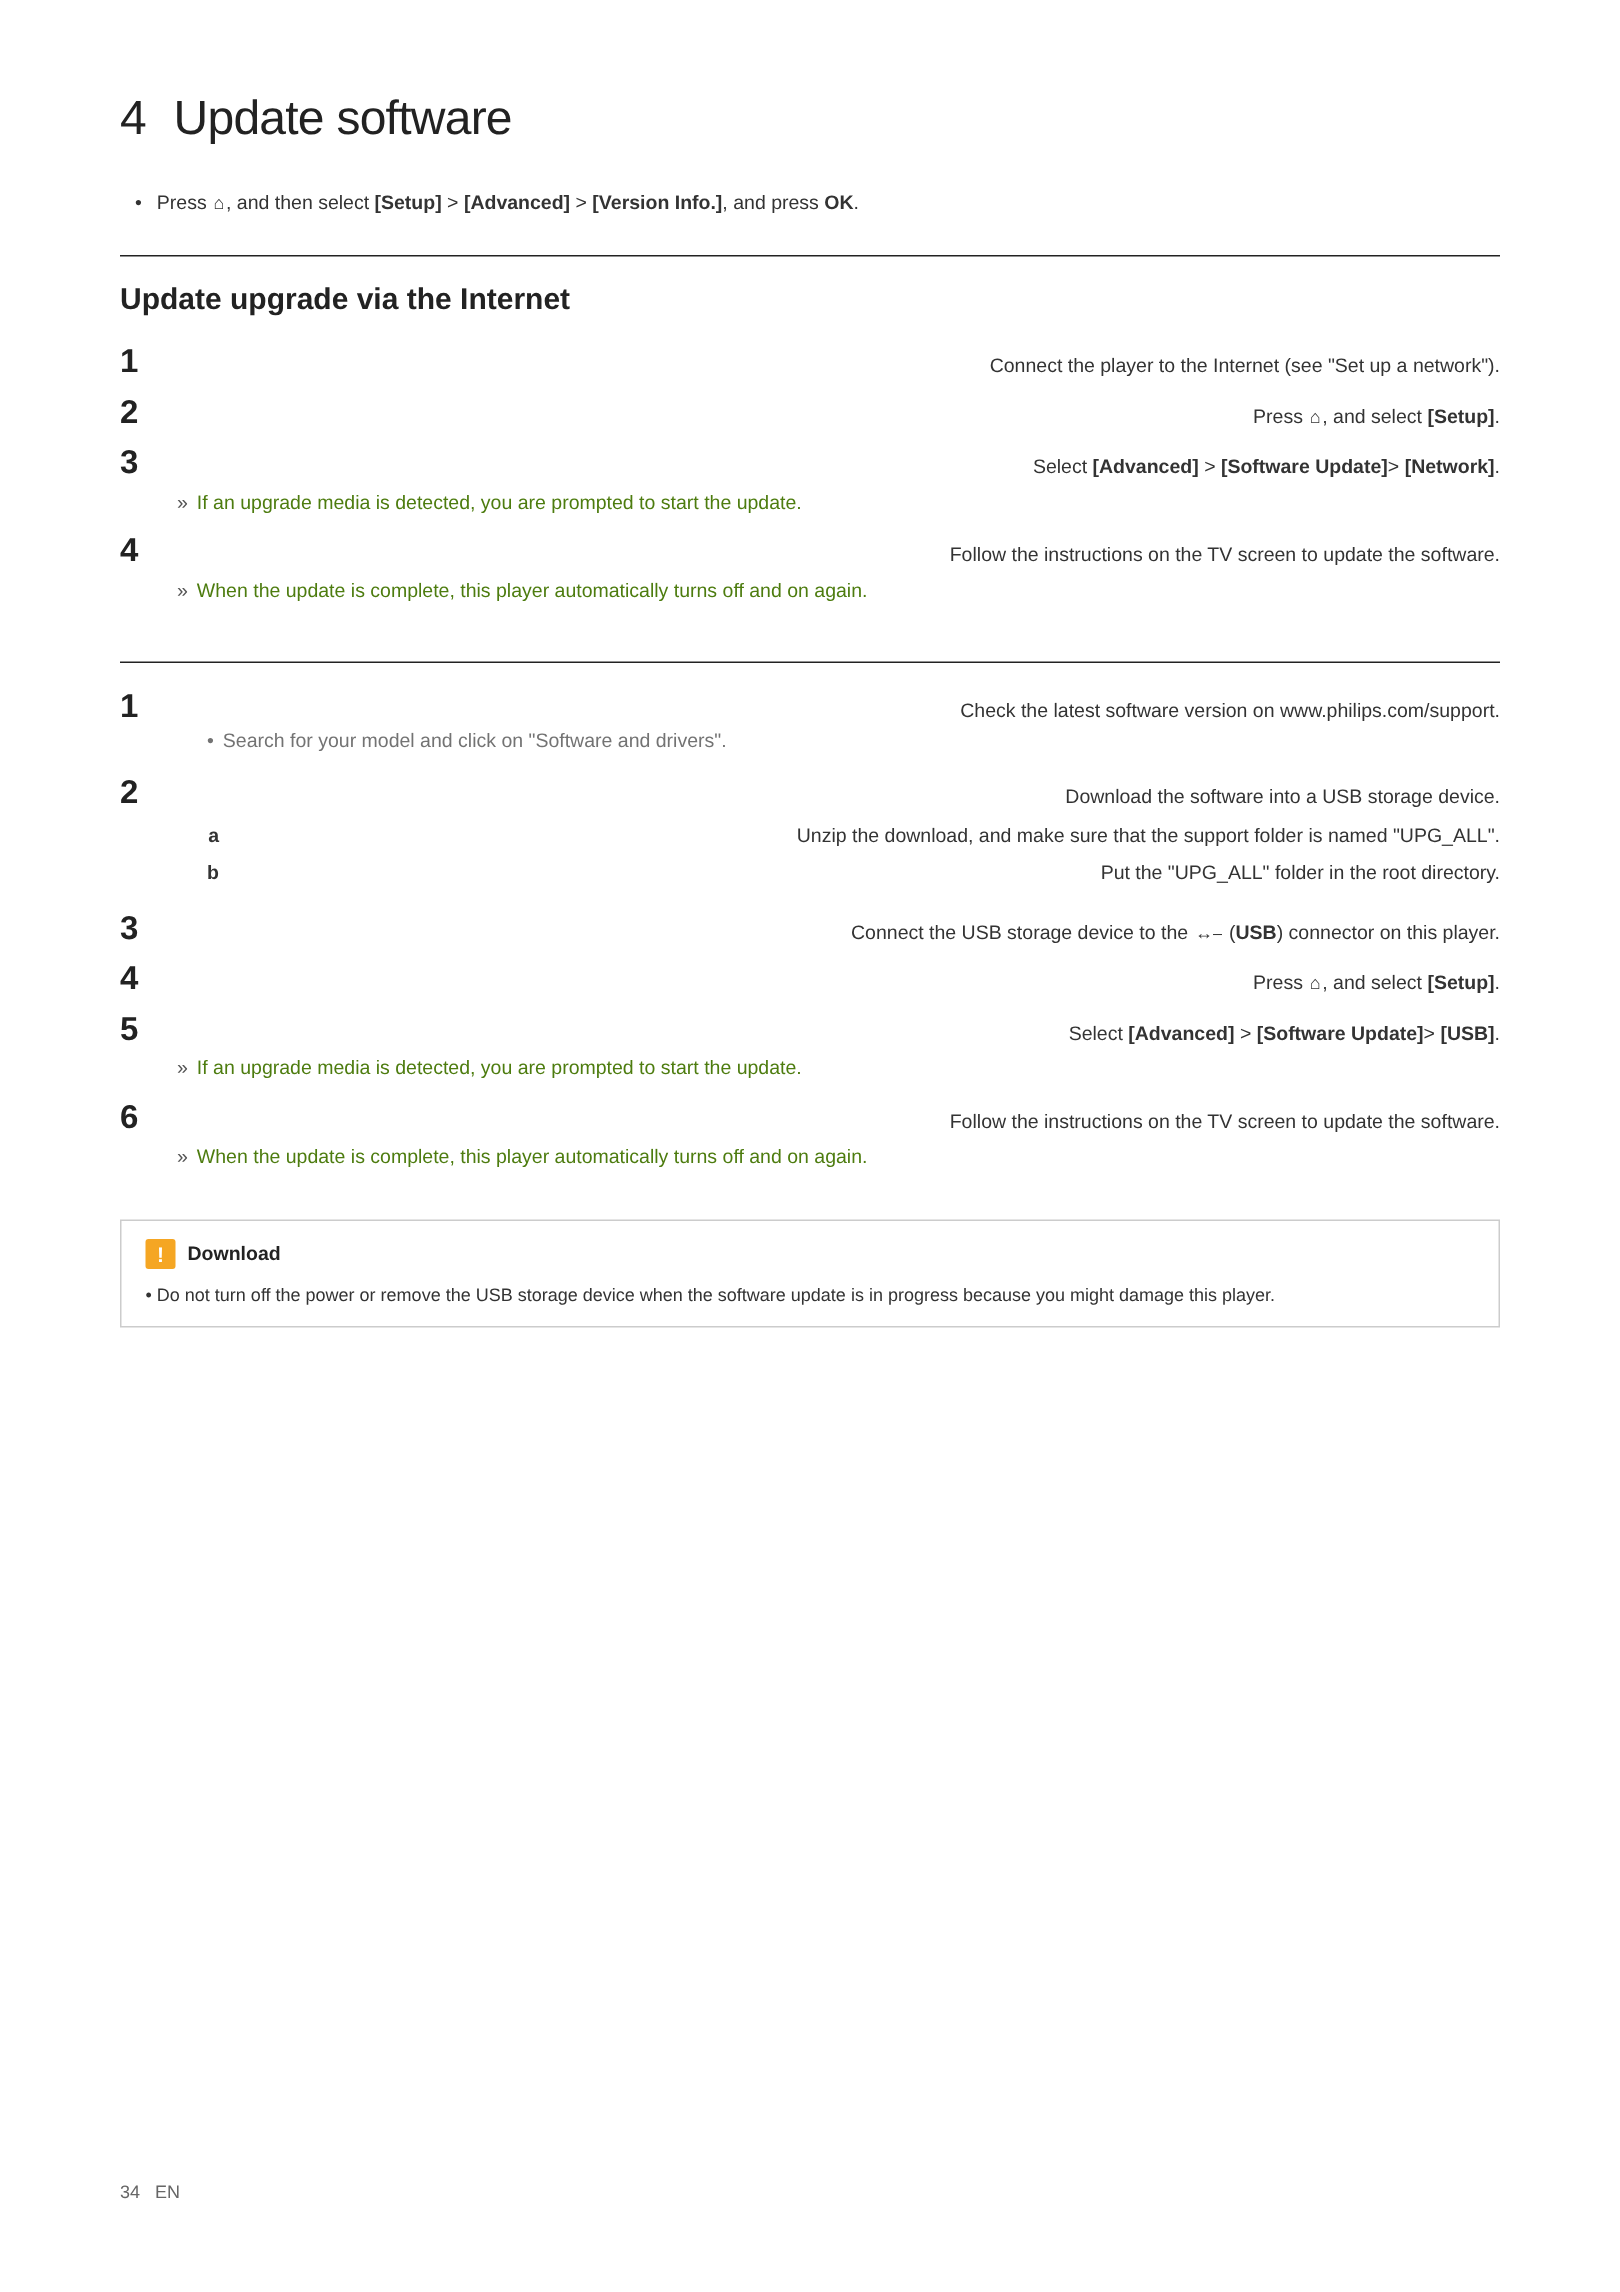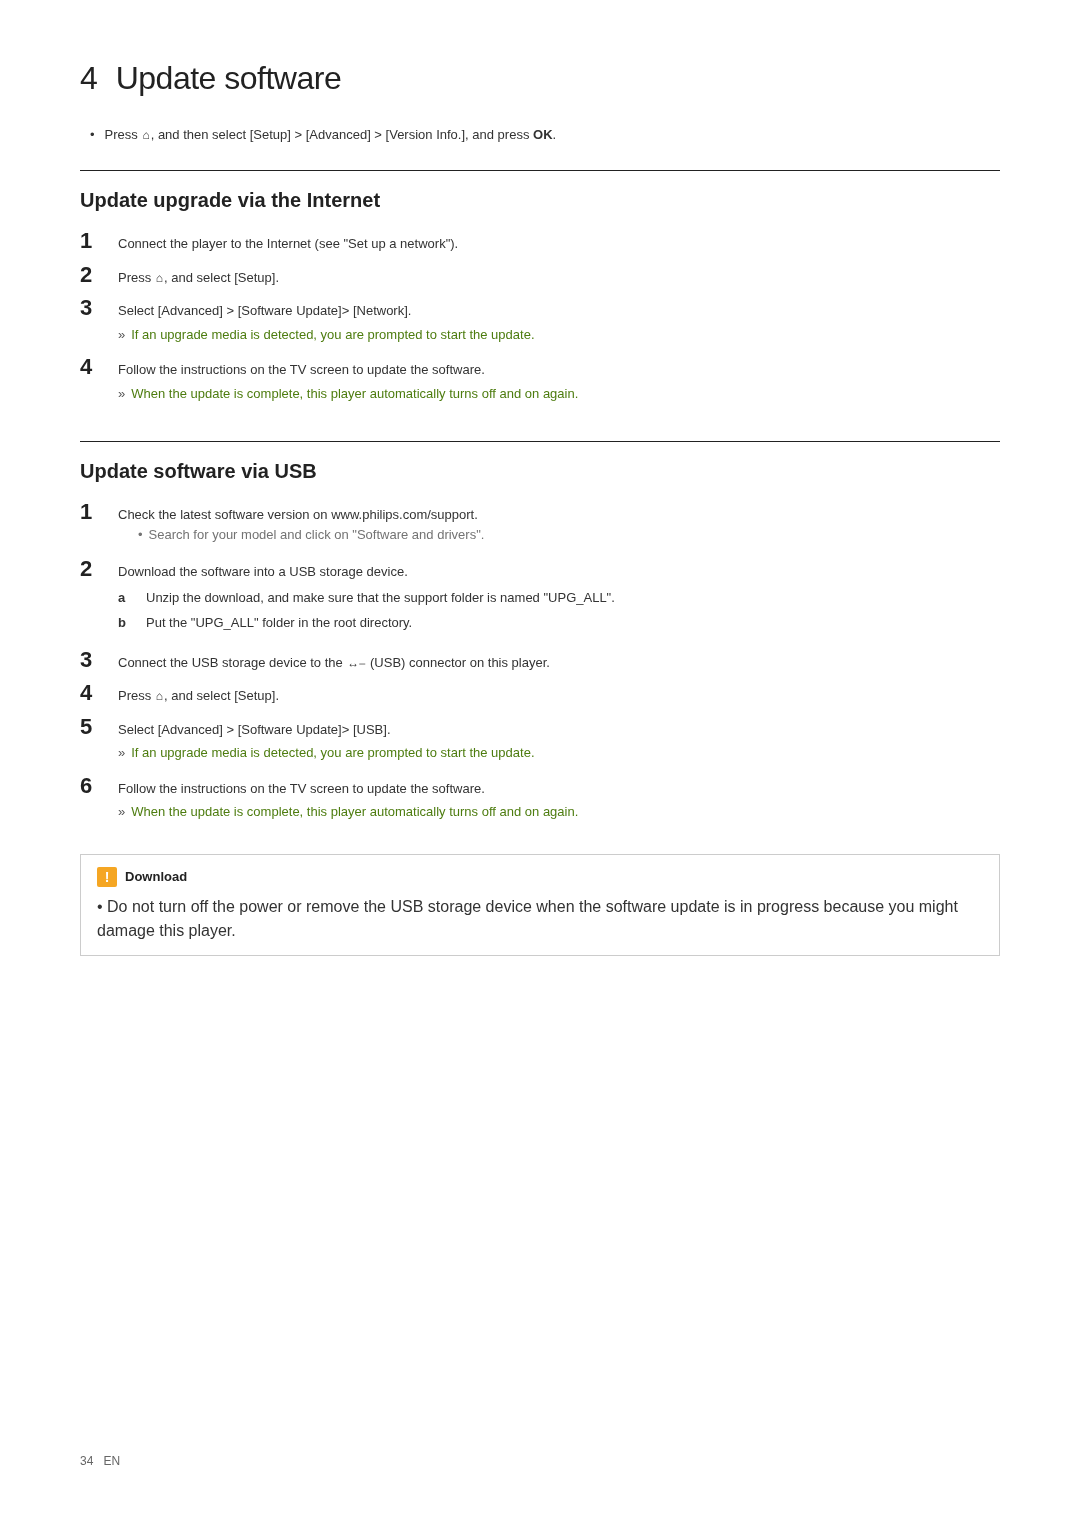--- a/index.html
+++ b/index.html
@@ -81,20 +81,21 @@
       color: #222;
       min-width: 38px;
       line-height: 1;
     }
 
     .step-content {
       font-size: 13px;
       color: #333;
       flex: 1;
       line-height: 1.5;
+      text-align: right;
     }
 
     .step-sub {
       margin-top: 4px;
       padding-left: 0;
     }
 
     .step-sub-item {
       display: flex;
       align-items: baseline;
@@ -142,21 +143,21 @@
       font-size: 13px;
       color: #737373;
     }
 
     .bullet-sub::before {
       content: "•";
       flex-shrink: 0;
     }
 
     .bracket {
-      font-weight: normal;
+      font-weight: bold;
     }
 
     .ok-bold {
       font-weight: bold;
     }
 
     .home-icon {
       display: inline-block;
       font-size: 12px;
       margin: 0 1px;
@@ -196,21 +197,21 @@
       flex-shrink: 0;
     }
 
     .caution-title {
       font-size: 13px;
       font-weight: bold;
       color: #222;
     }
 
     .caution-text {
-      font-size: 16px;
+      font-size: 12px;
       color: #333;
       line-height: 1.5;
     }
 
     .page-footer {
       position: absolute;
       bottom: 60px;
       left: 80px;
       font-size: 12px;
       color: #666;
@@ -279,21 +280,20 @@
           <div class="step-sub-item">When the update is complete, this player automatically turns off and on again.</div>
         </div>
       </div>
     </div>
 
   </div>
 </div>
 
 <div class="section-wrapper">
   <hr class="section-divider">
-  <h2 class="section-title">Update software via USB</h2>
 
   <div class="steps-container">
 
     <div class="step">
       <span class="step-number">1</span>
       <div class="step-content">
         Check the latest software version on www.philips.com/support.
         <div class="bullet-sub">
           Search for your model and click on "Software and drivers".
         </div>

